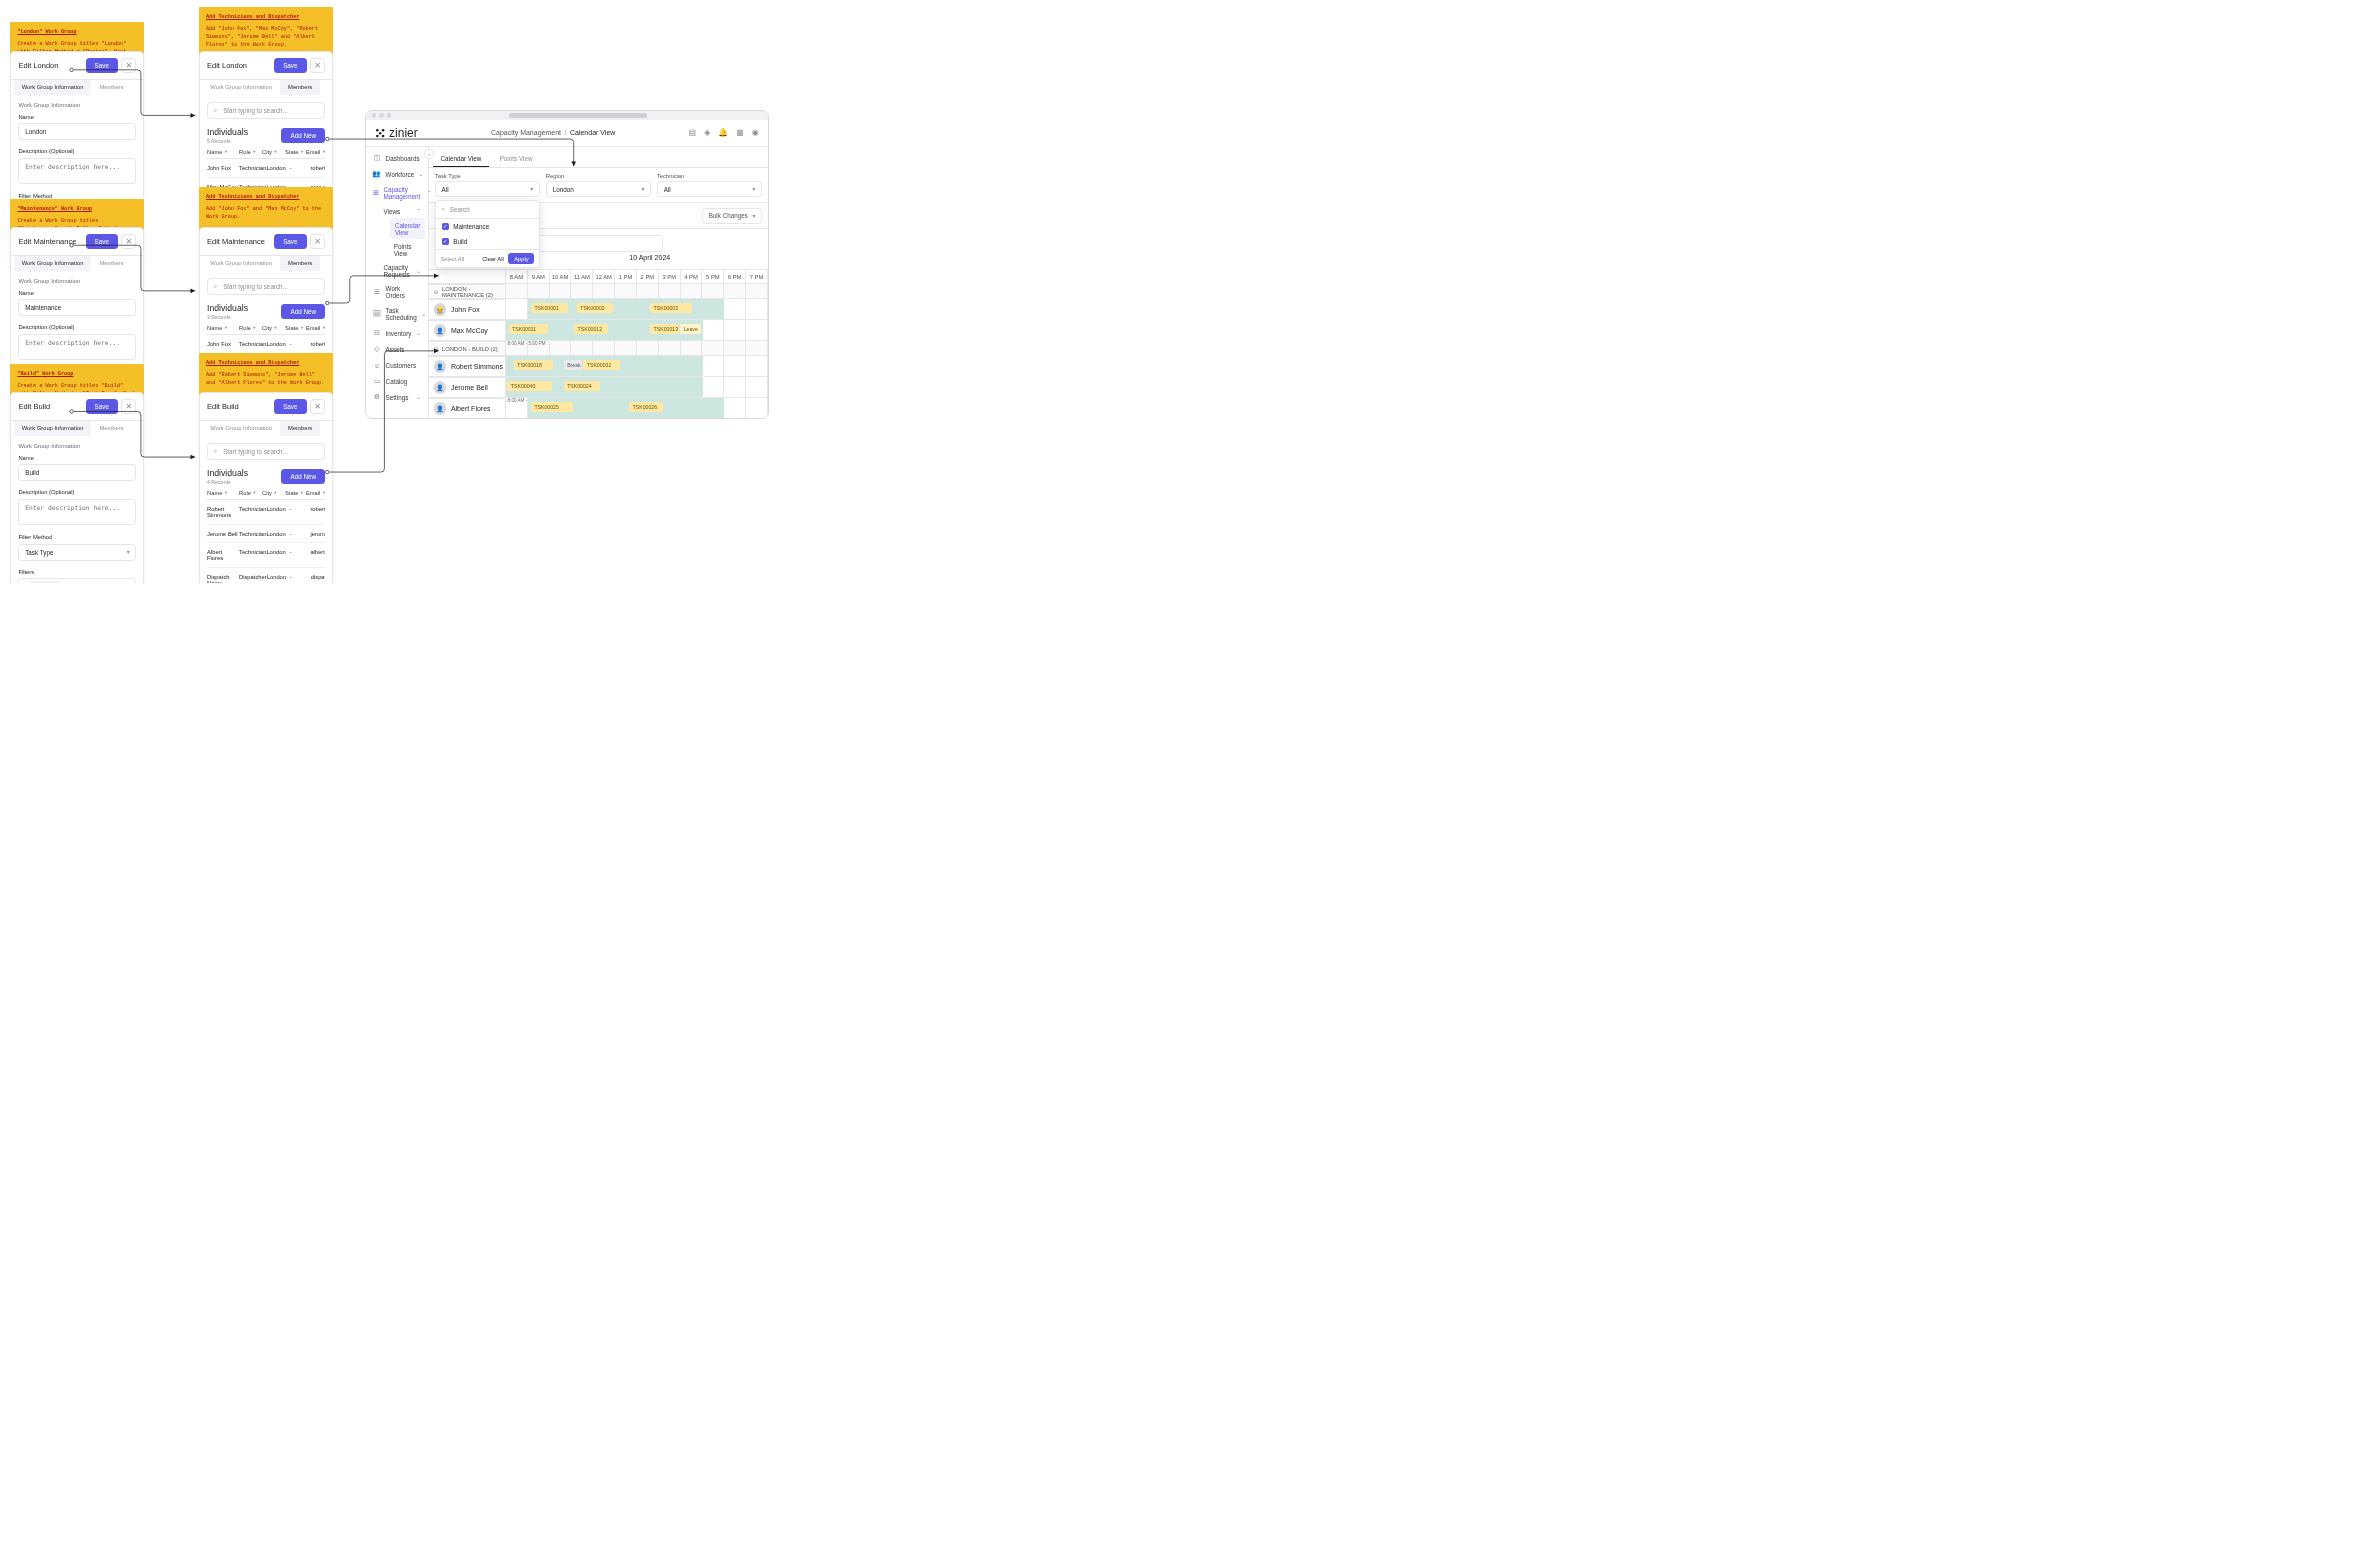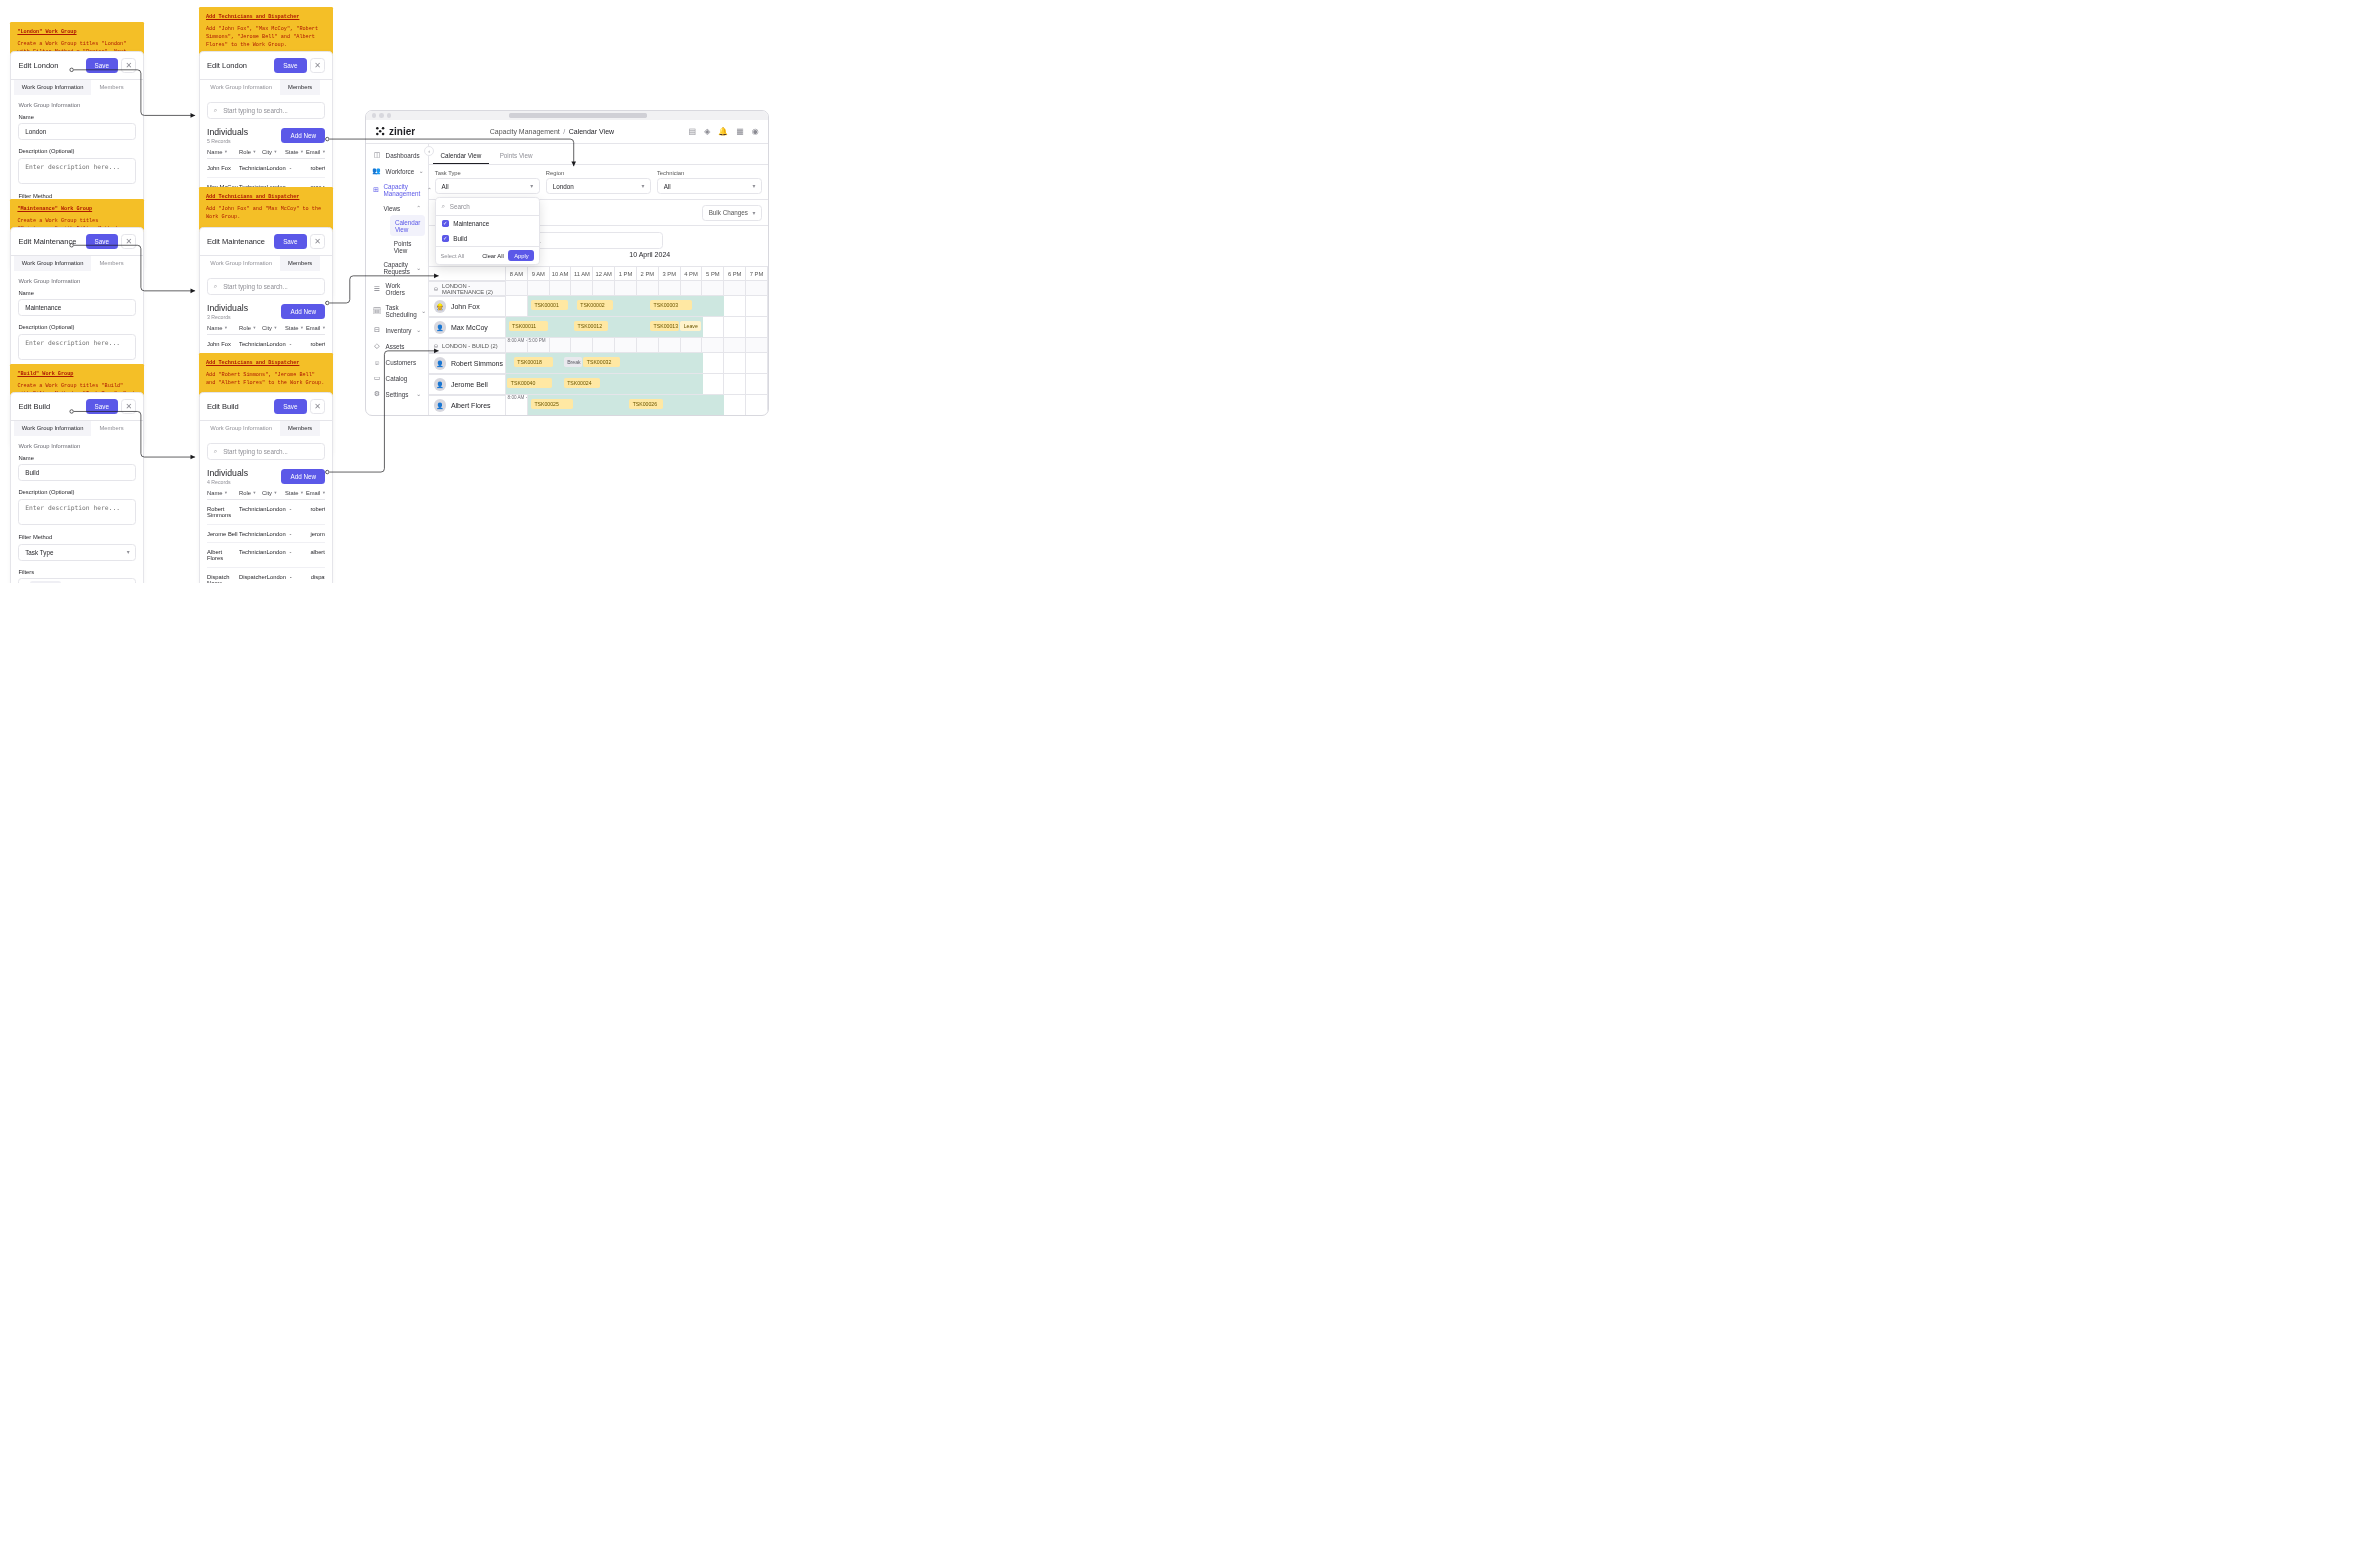--- a/index.html
+++ b/index.html
@@ -66,21 +66,21 @@
   .sub-hd h3{font-size:8.7px;font-weight:500;margin:0;}
   .sub-hd .cnt{font-size:5.2px;color:var(--muted);display:block;margin-top:1.2px;}
 
   
   .app{position:absolute;border:0.6px solid #D8D8DE;border-radius:7px;overflow:hidden;background:#fff;width:404px;}
   .traffic{height:9.2px;background:#F1F1F3;display:flex;align-items:center;gap:2.9px;padding:0 5.8px;}
   .traffic .dot{width:4.6px;height:4.6px;border-radius:50%;background:#D8D8DE;}
   .traffic .addr{flex:1;display:flex;justify-content:center;}
   .traffic .addr .box{background:#D0D0D6;height:5.2px;border-radius:1.7px;width:138px;}
   .topbar{display:flex;align-items:center;justify-content:space-between;padding:5.8px 9.2px;border-bottom:0.6px solid var(--border);}
-  .topbar .brand{display:flex;align-items:center;gap:3.5px;font-weight:700;font-size:10px;}
+  .topbar .brand{display:flex;align-items:center;gap:3.5px;font-weight:400;font-size:12px;}
   .topbar .crumbs{font-size:7px;display:flex;gap:3.5px;align-items:center;color:#555;}
   .topbar .crumbs .sep{color:var(--muted);}
   .topbar .crumbs .cur{font-weight:500;color:var(--text);}
   .topbar .sysicons{display:flex;gap:8px;color:#8a8a92;font-size:8px;}
   .topbar-spacer{flex:1;}
 
   .app-body{display:flex;min-height:248px;}
   .sidebar{width:63px;border-right:0.6px solid var(--border);padding:3.5px 0;font-size:6.3px;}
   .nav-item{display:flex;align-items:center;gap:4.6px;padding:4px 7px;color:#3a3a40;cursor:pointer;justify-content:space-between;}
   .nav-item .lbl{display:flex;align-items:center;gap:4.6px;}

